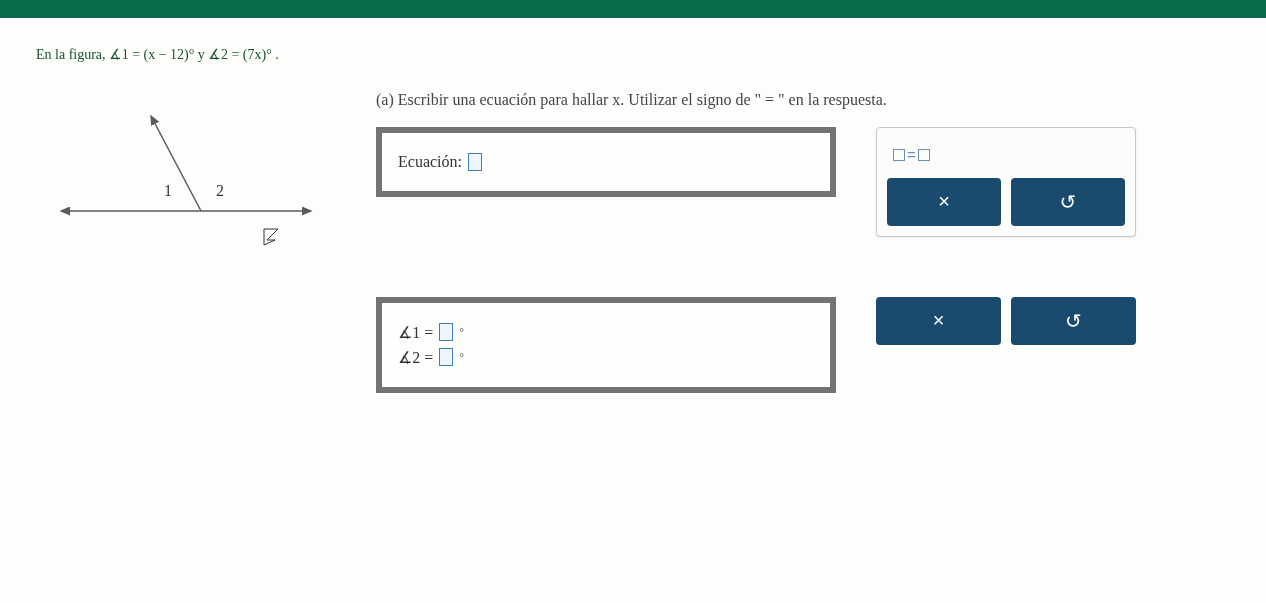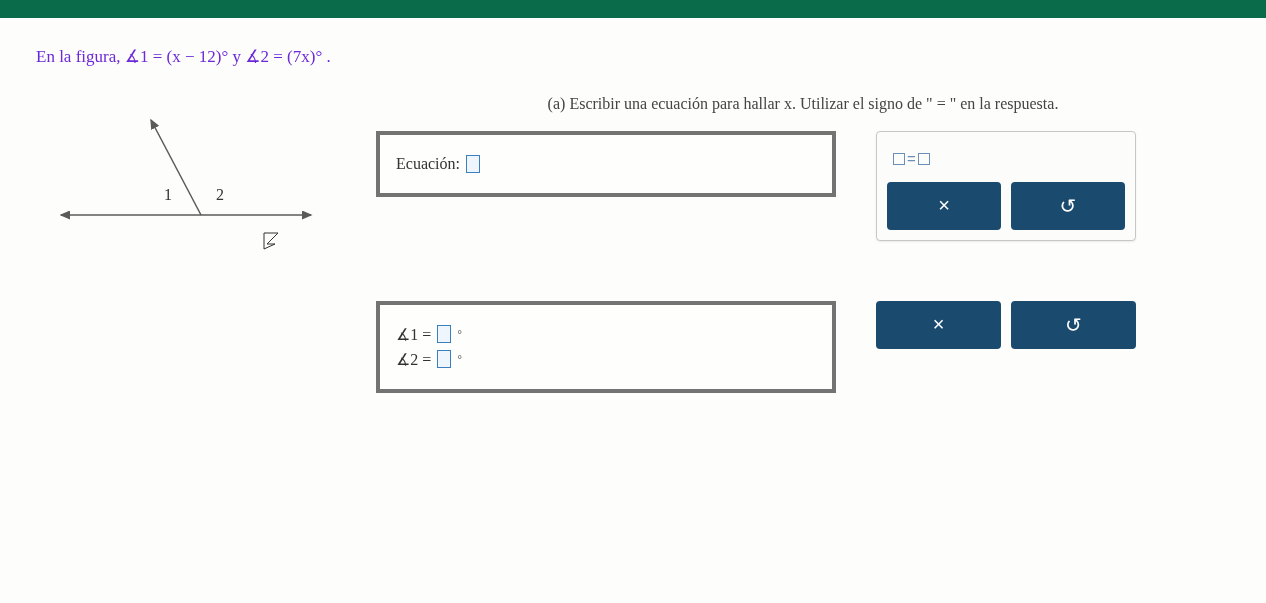--- a/index.html
+++ b/index.html
@@ -15,22 +15,22 @@
     height: 18px;
     background: #0a6b4a;
   }
   .page {
     padding: 28px 36px 36px 36px;
     background: #fdfdfb;
     color: #3a3a3a;
     min-height: 585px;
   }
   .problem-statement {
-    font-size: 17px;
-    color: #6d28d9;
+    font-size: 14px;
+    color: #14532d;
     margin-bottom: 28px;
     font-family: "Times New Roman", serif;
   }
   .angle-sym { font-family: "Times New Roman", serif; }
   .content-row {
     display: flex;
     flex-direction: row;
     align-items: flex-start;
     gap: 40px;
   }
@@ -44,30 +44,29 @@
     flex: 1;
   }
   .part {
     margin-bottom: 60px;
   }
   .part-prompt {
     font-size: 16px;
     color: #444;
     margin-bottom: 18px;
     font-family: "Times New Roman", serif;
-    text-align: center;
   }
   .answer-row {
     display: flex;
     flex-direction: row;
     gap: 40px;
     align-items: flex-start;
   }
   .answer-box {
-    border: 4px solid #737373;
+    border: 6px solid #737373;
     padding: 14px 16px;
     min-width: 460px;
     background: #fefefd;
     font-size: 16px;
     color: #333;
     font-family: "Times New Roman", serif;
   }
   .answer-box .line { margin: 6px 0; display:flex; align-items:center; gap:6px;}
   .mini-input {
     display: inline-block;

